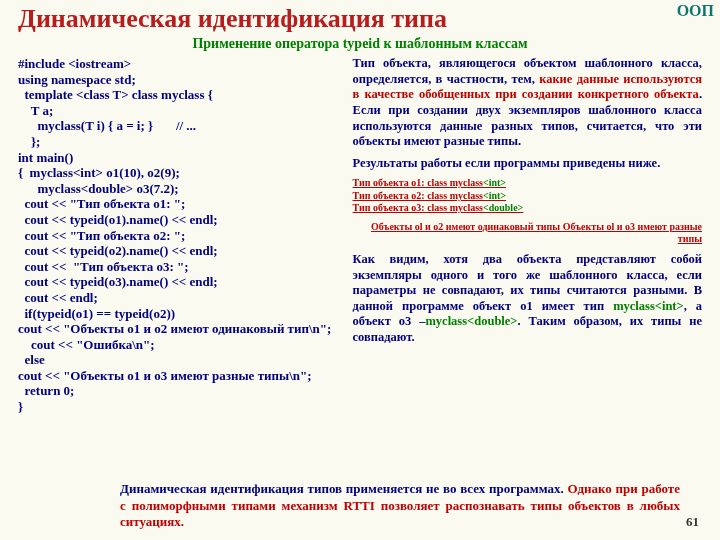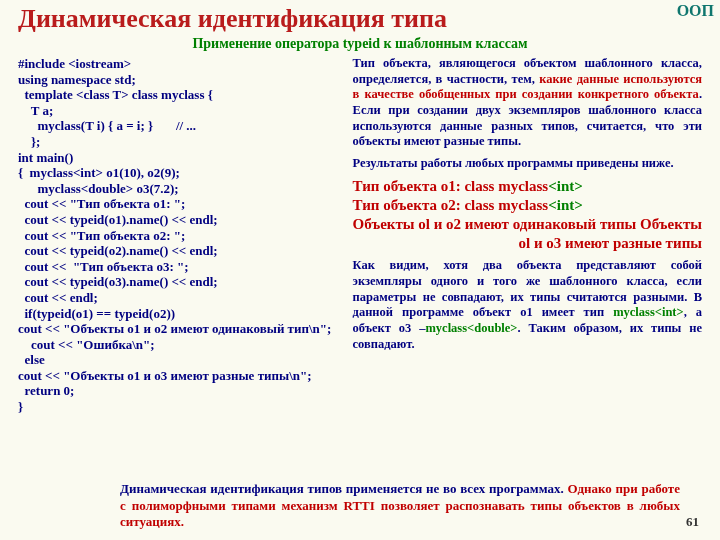--- a/index.html
+++ b/index.html
@@ -76,21 +76,21 @@
     text-align: justify;
   }
   .pagenum {
     position: absolute;
     bottom: 10px;
     right: 21px;
     font-weight: bold;
     font-size: 13px;
     color: #333;
   }
-  .result-line { font-size: 15px; }
+  .result-line { font-size: 10px; text-decoration: underline; }
 </style>
 </head>
 <body>
 
 <div class="page">
   <div class="oop-tag">ООП</div>
   <div class="title">Динамическая идентификация типа</div>
   <div class="subtitle">Применение оператора typeid к шаблонным классам</div>
 
   <div class="cols">
@@ -117,26 +117,29 @@
       <div>  else</div>
       <div class="wrap">    cout &lt;&lt; "Объекты o1 и o3 имеют разные типы\n";</div>
       <div>  return 0;</div>
       <div>}</div>
     </div>
 
     <div class="right">
       <p>
         <span>Тип объекта, являющегося объектом шаблонного класса, определяется, в частности, тем, </span><span class="red">какие данные используются в качестве обобщенных при создании конкретного объекта</span><span>. Если при создании двух экземпляров шаблонного класса используются данные разных типов, считается, что эти объекты имеют разные типы.</span>
       </p>
-      <p>Результаты работы любых программы приведены ниже.</p>
+      <p>Результаты работы если программы приведены ниже.</p>
       <div class="result-line red">
         <span>Тип объекта o1: class myclass</span><span class="green-txt">&lt;int&gt;</span>
       </div>
       <div class="result-line red">
         <span>Тип объекта o2: class myclass</span><span class="green-txt">&lt;int&gt;</span>
+      </div>
+      <div class="result-line red" style="margin-bottom:6px;">
+        <span>Тип объекта o3: class myclass</span><span class="green-txt">&lt;double&gt;</span>
       </div>
       <p class="result-line red" style="text-align:right;">Объекты ol и o2 имеют одинаковый типы Объекты ol и o3 имеют разные типы</p>
       <p>
         <span>Как видим, хотя два объекта представляют собой экземпляры одного и того же шаблонного класса, если параметры не совпадают, их типы считаются разными. В данной программе объект o1 имеет тип </span><span class="green-txt">myclass&lt;int&gt;</span><span>, а объект o3 –</span><span class="green-txt">myclass&lt;double&gt;</span><span>. Таким образом, их типы не совпадают.</span>
       </p>
     </div>
   </div>
 </div>
 
 <div class="footer">

